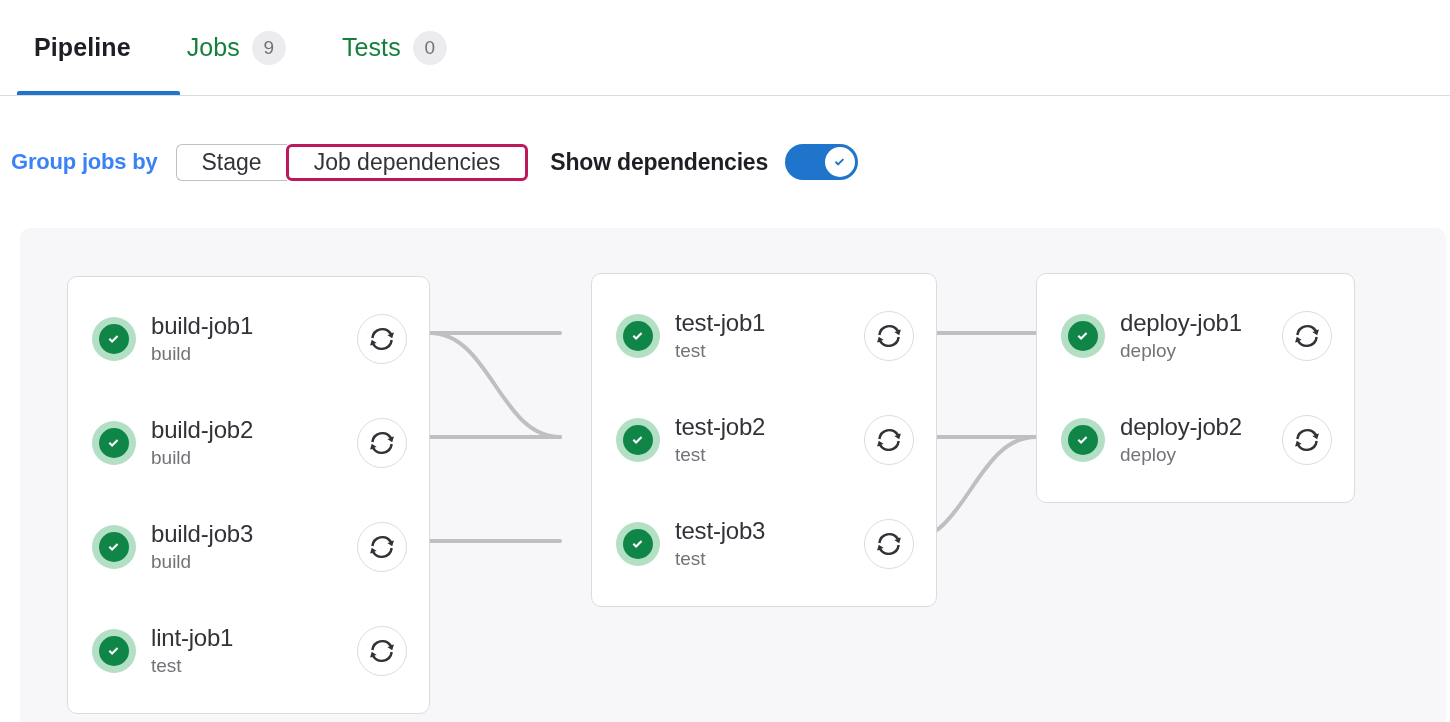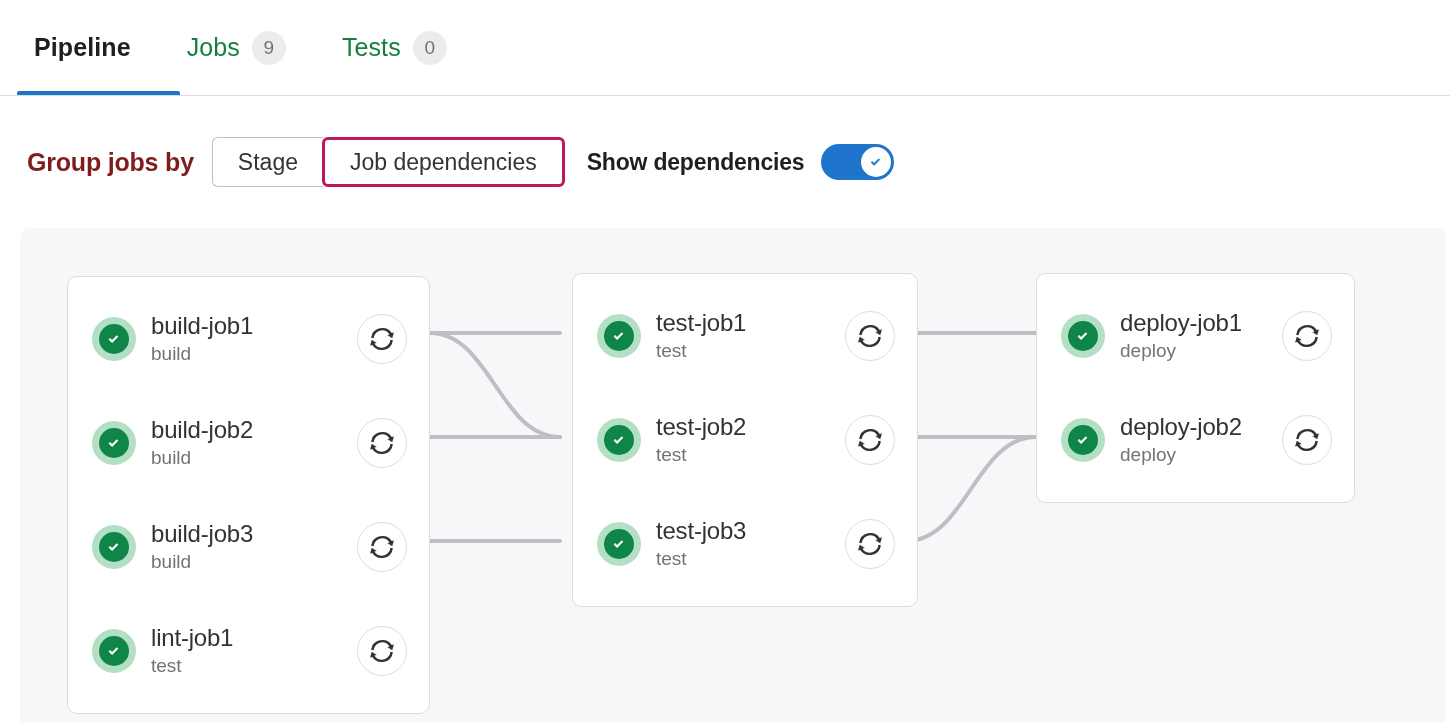--- a/index.html
+++ b/index.html
@@ -42,27 +42,27 @@
     font-size: 19px; color: #737278;
   }
 
   
   .controls {
     position: absolute; left: 0; top: 96px;
     width: 1450px; height: 132px;
     display: flex; align-items: center;
   }
   .group-label {
-    margin-left: 27px;
-    font-size: 25px; font-weight: bold; color: #7f1d1d;
+    margin-left: 11px;
+    font-size: 22px; font-weight: bold; color: #3b82f6;
     letter-spacing: -0.2px;
   }
   .segmented {
     display: flex; margin-left: 18px;
-    height: 50px; border-radius: 6px;
+    height: 37px; border-radius: 6px;
   }
   .seg {
     display: flex; align-items: center; justify-content: center;
     padding: 0 25px; font-size: 23px; color: #333238;
     background: #ffffff; cursor: pointer;
     border: 1px solid #bfbfc3;
   }
   .seg:first-child { border-radius: 6px 0 0 6px; border-right: none; }
   .seg:last-child  { border-radius: 0 6px 6px 0; }
   .seg.selected {
@@ -283,21 +283,21 @@
           <svg width="26" height="26" viewBox="0 0 16 16">
             <path d="M8 2.6a5.4 5.4 0 0 1 4.66 2.68l-1.42.3 3.06 1.9 1.04-3.5-1.33.28A7.0 7.0 0 0 0 1.3 7.3l1.5.28A5.4 5.4 0 0 1 8 2.6z" fill="#333238"></path>
             <path d="M8 13.4a5.4 5.4 0 0 1-4.66-2.68l1.42-.3-3.06-1.9L.66 12l1.33-.28A7.0 7.0 0 0 0 14.7 8.7l-1.5-.28A5.4 5.4 0 0 1 8 13.4z" fill="#333238"></path>
           </svg>
         </span>
       </div>
 
     </div>
   </div>
 
-  <div class="column" style="left:552px; top:45px;">
+  <div class="column" style="left:571px; top:45px;">
     <div class="card" style="width:346px;">
 
       <div class="job">
         <span class="status-icon">
           <span class="inner">
             <svg width="18" height="18" viewBox="0 0 16 16">
               <path d="M6.3 11.5 3.2 8.4l1.3-1.3 1.8 1.8 4.2-4.2 1.3 1.3z" fill="#ffffff"></path>
             </svg>
           </span>
         </span>

